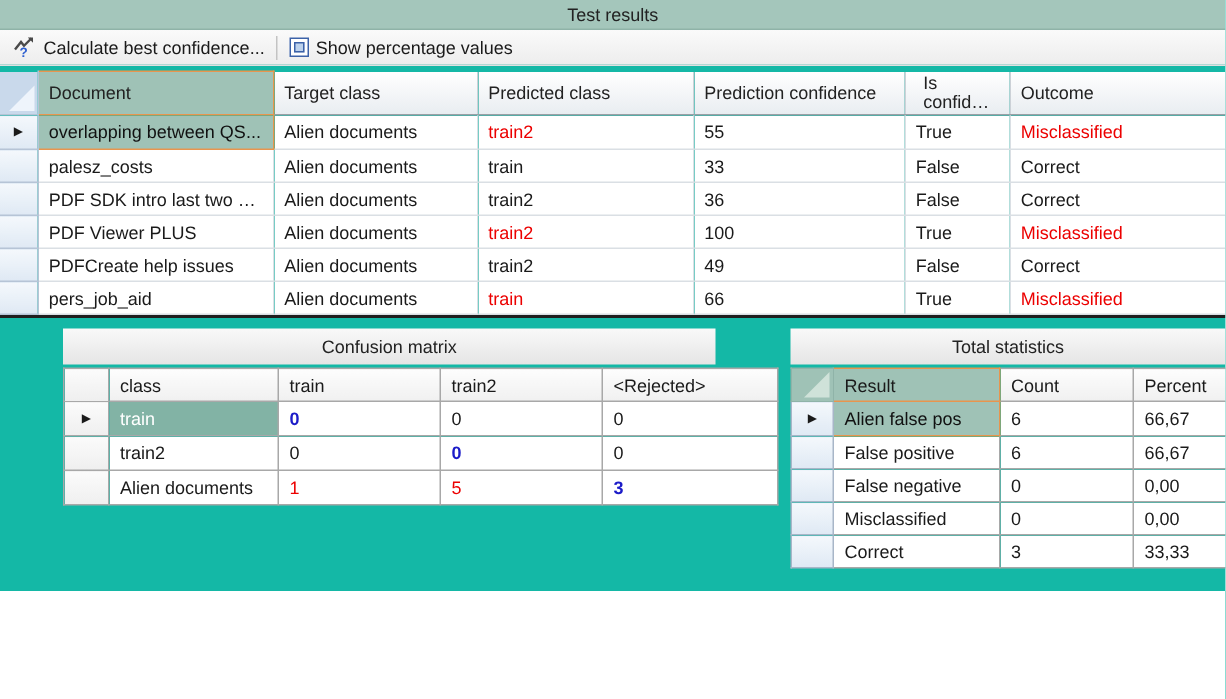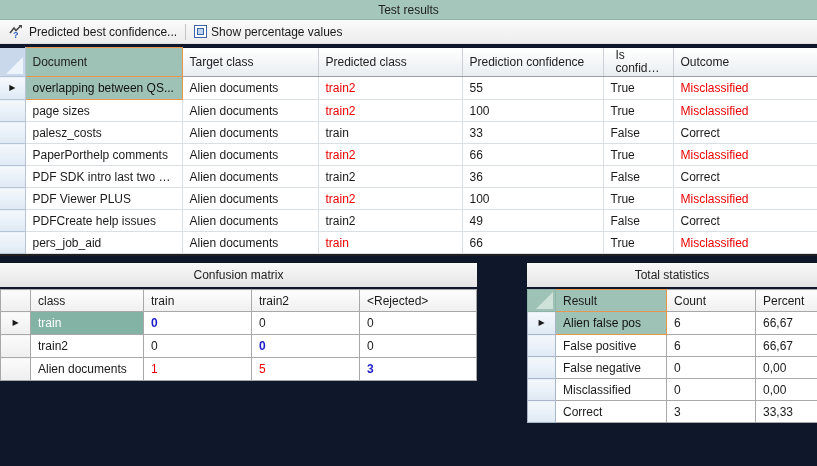--- a/index.html
+++ b/index.html
@@ -1,18 +1,18 @@
 <!DOCTYPE html>
 <html><head>
 <meta charset="utf-8">
 <style>
   * { box-sizing: border-box; margin: 0; padding: 0; }
   html,body { background:#fff; }
   body { font-family: "Liberation Sans", sans-serif; }
-  .app { position:relative; width:817px; height:466px; background:#0f172a; overflow:hidden; font-size:12px; color:#1a1a1a; }
+  .app { position:relative; width:817px; height:394px; background:#14b8a6; overflow:hidden; font-size:12px; color:#1a1a1a; }
 
   
   .titlebar { height:20px; background:#a4c6bb; text-align:center; line-height:20px; font-size:12px; color:#222; border-bottom:1px solid #8fb3a8; }
 
   
   .toolbar { height:24px; background:linear-gradient(180deg,#fafafa,#ededed); display:flex; align-items:center; padding:0 4px; border-bottom:1px solid #e0e0e0; }
   .tbtn { display:flex; align-items:center; gap:4px; padding:2px 5px; cursor:default; }
   .tsep { width:1px; height:16px; background:#c3c3c3; margin:0 3px; }
   .calc-icon { width:16px; height:15px; position:relative; display:inline-block; }
   .chk-icon { width:13px; height:13px; border:1px solid #3c62a8; background:#fff; display:inline-block; position:relative; }
@@ -35,21 +35,21 @@
   .corner.teal .corner-tri { border-bottom-color:#cfe2d9; }
   .arrow { font-size:8px; color:#1a1a1a; line-height:22px; }
   .cell-red { color:#ec0000; }
   .cell-blue { color:#1c1cc8; font-weight:bold; }
   .sel-teal-dark { background:#9fc2b6 !important; border:1px solid #e8954e !important; color:#111; }
   .sel-teal-white { background:#82b3a5 !important; color:#fff; }
 
   
   .bottom { display:flex; margin-top:7px; }
   .panel-title { height:24px; line-height:24px; text-align:center; background:linear-gradient(180deg,#f9f9f9,#e5e5e5); color:#222; font-size:12px; }
-  .cm-panel { width:477px; }
+  .cm-panel { width:477px;padding-left:42px; }
   .ts-panel { width:330px;padding-left:40px; }
   .spacer { width:10px; }
   .sub-grid { margin-top:2px; }
   .sub-grid table { border:1px solid #3a3a3a; }
   .sub-grid th { height:22px; background:linear-gradient(180deg,#fdfdfd,#f0f0f0); border:1px solid #a8a8a8; padding:0 7px; font-size:12px; }
   .sub-grid td { border:1px solid #a8a8a8; padding:0 7px; background:#fff; }
   .cm-grid table { width:476px; }
   .cm-grid td { height:23px; }
   .cm-grid .rowhead, .cm-grid .corner { background:linear-gradient(180deg,#fbfbfb,#efefef) !important; border:1px solid #a8a8a8 !important; }
   .ts-grid table { width:330px; }
@@ -66,21 +66,21 @@
 
   <div class="toolbar">
     <div class="tbtn">
       <span class="calc-icon">
         <svg width="16" height="15" viewBox="0 0 16 15">
           <path d="M1 9 L5 4 L7 6.5 L12 1.5" fill="none" stroke="#4a4a4a" stroke-width="1.6"></path>
           <path d="M9.5 1 L13 1 L13 4.5 Z" fill="#4a4a4a"></path>
           <text x="4" y="14" font-size="9" font-weight="bold" fill="#2d5fd0" font-family="Liberation Sans, sans-serif">?</text>
         </svg>
       </span>
-      <span>Predicted best confidence...</span>
+      <span>Calculate best confidence...</span>
     </div>
     <div class="tsep"></div>
     <div class="tbtn">
       <span class="chk-icon"></span>
       <span>Show percentage values</span>
     </div>
   </div>
 
   <div class="main-grid">
     <table>
@@ -111,44 +111,26 @@
             <td class="rowhead"><span class="arrow">▶</span></td>
             <td class="sel-teal-dark">overlapping between QS...</td>
             <td>Alien documents</td>
             <td class="cell-red">train2</td>
             <td>55</td>
             <td>True</td>
             <td class="cell-red">Misclassified</td>
           </tr>
           <tr>
             <td class="rowhead"></td>
-            <td>page sizes</td>
-            <td>Alien documents</td>
-            <td class="cell-red">train2</td>
-            <td>100</td>
-            <td>True</td>
-            <td class="cell-red">Misclassified</td>
-          </tr>
-          <tr>
-            <td class="rowhead"></td>
             <td>palesz_costs</td>
             <td>Alien documents</td>
             <td>train</td>
             <td>33</td>
             <td>False</td>
             <td>Correct</td>
-          </tr>
-          <tr>
-            <td class="rowhead"></td>
-            <td>PaperPorthelp comments</td>
-            <td>Alien documents</td>
-            <td class="cell-red">train2</td>
-            <td>66</td>
-            <td>True</td>
-            <td class="cell-red">Misclassified</td>
           </tr>
           <tr>
             <td class="rowhead"></td>
             <td>PDF SDK intro last two se...</td>
             <td>Alien documents</td>
             <td>train2</td>
             <td>36</td>
             <td>False</td>
             <td>Correct</td>
           </tr>

